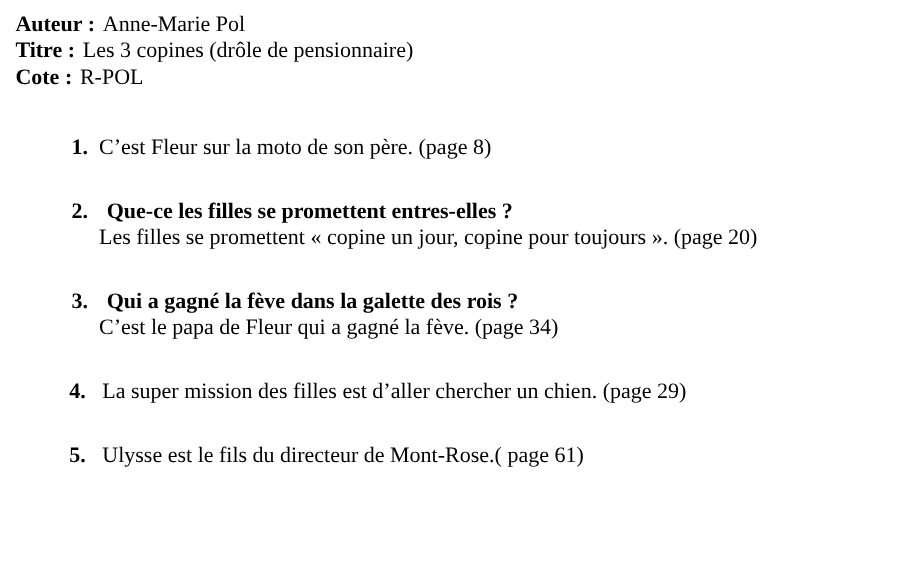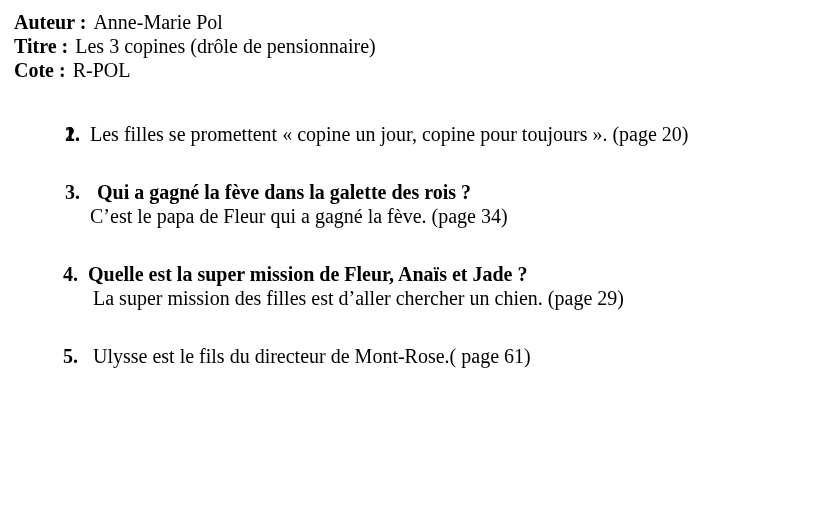--- a/index.html
+++ b/index.html
@@ -63,36 +63,37 @@
     <div class="h-line">
       <span class="lbl">Titre :</span><span class="val">Les 3 copines (drôle de pensionnaire)</span>
     </div>
     <div class="h-line">
       <span class="lbl">Cote :</span><span class="val">R-POL</span>
     </div>
   </div>
 
   <div class="qa qa-a">
     <span class="num">1.</span>
+    <div class="answer">C’est Fleur sur la moto de son père. (page 8)</div>
   </div>
 
   <div class="qa qa-a">
     <span class="num">2.</span>
+    <div class="question">Que-ce les filles se promettent entres-elles ?</div>
     <div class="answer">Les filles se promettent « copine un jour, copine pour toujours ». (page 20)</div>
   </div>
 
   <div class="qa qa-a">
     <span class="num">3.</span>
     <div class="question">Qui a gagné la fève dans la galette des rois ?</div>
     <div class="answer">C’est le papa de Fleur qui a gagné la fève. (page 34)</div>
   </div>
 
   <div class="qa qa-b">
     <span class="num">4.</span>
-    <div class="question">Quelle est la super mission de Fleur, Anaïs et Jade ?</div>
     <div class="answer">La super mission des filles est d’aller chercher un chien. (page 29)</div>
   </div>
 
   <div class="qa qa-b">
     <span class="num">5.</span>
     <div class="answer">Ulysse est le fils du directeur de Mont-Rose.( page 61)</div>
   </div>
 
 </div>
 

